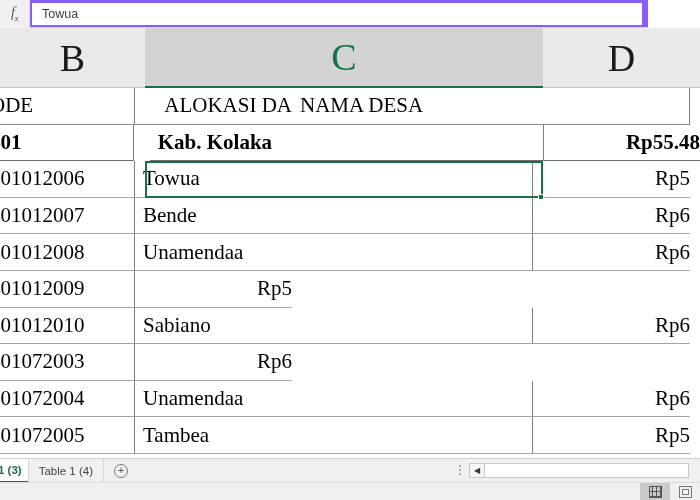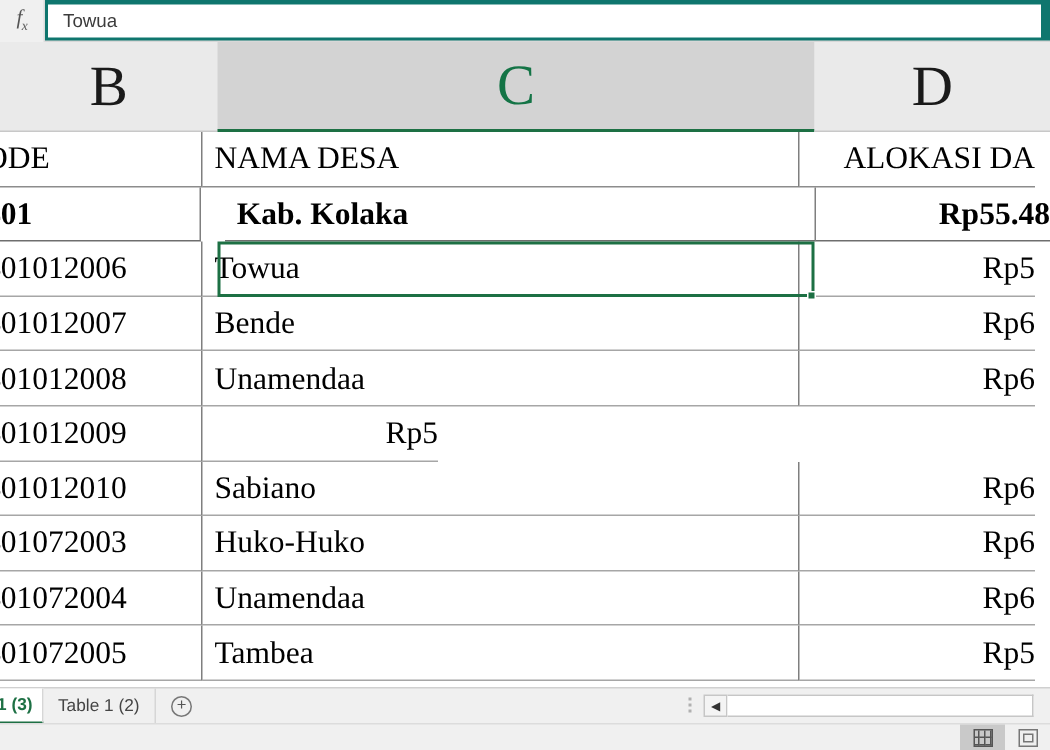--- a/index.html
+++ b/index.html
@@ -6,22 +6,22 @@
   html, body {
     width: 700px; height: 500px;
     font-family: "Liberation Sans", sans-serif;
     background: #ffffff;
     overflow: hidden;
   }
   #app { position: relative; width: 700px; height: 500px; }
 
   
   .formula-bar {
-    position: absolute; left: 0; top: 0; width: 700px; height: 28px;
-    background: #0f766e; display: flex; align-items: center;
+    position: absolute; left: 0; top: 0; width: 648px; height: 28px;
+    background: #8b5cf6; display: flex; align-items: center;
     border-bottom: 1px solid #d8d8d8;
   }
   .fx-box {
     width: 30px; height: 28px; display: flex; align-items: center; justify-content: center;
     border-right: 1px solid #dcdcdc; background: #f0f0f0;
   }
   .fx-glyph {
     font-family: "Liberation Serif", serif; font-style: italic;
     font-size: 14px; color: #555; letter-spacing: -0.5px;
   }
@@ -178,22 +178,22 @@
   <div class="col-header-row">
     <div class="colh colh-b">B</div>
     <div class="colh colh-c selected">C</div>
     <div class="colh colh-d">D</div>
   </div>
 
   <div class="grid">
 
     <div class="row header-row">
       <div class="cell cell-b">ODE</div>
+      <div class="cell cell-d">ALOKASI DA</div>
       <div class="cell cell-c">NAMA DESA</div>
-      <div class="cell cell-d">ALOKASI DA</div>
     </div>
 
     <div class="row bold-row">
       <div class="cell cell-b">401</div>
       <div class="cell cell-c">Kab.  Kolaka</div>
       <div class="cell cell-d">Rp55.48</div>
     </div>
 
     <div class="row">
       <div class="cell cell-b">401012006</div>
@@ -219,21 +219,20 @@
     </div>
 
     <div class="row">
       <div class="cell cell-b">401012010</div>
       <div class="cell cell-c">Sabiano</div>
       <div class="cell cell-d">Rp6</div>
     </div>
 
     <div class="row">
       <div class="cell cell-b">401072003</div>
-      <div class="cell cell-c">Huko-Huko</div>
       <div class="cell cell-d">Rp6</div>
     </div>
 
     <div class="row">
       <div class="cell cell-b">401072004</div>
       <div class="cell cell-c">Unamendaa</div>
       <div class="cell cell-d">Rp6</div>
     </div>
 
     <div class="row">
@@ -241,21 +240,21 @@
       <div class="cell cell-c">Tambea</div>
       <div class="cell cell-d">Rp5</div>
     </div>
 
     <div class="sel-box"></div>
     <div class="sel-handle"></div>
   </div>
 
   <div class="sheet-bar">
     <div class="tab active">1 (3)</div>
-    <div class="tab">Table 1 (2)</div>
+    <div class="tab">Table 1 (4)</div>
     <div class="add-sheet">
       <span class="add-circle">+</span>
     </div>
   </div>
 
   <div class="hscroll-area">
     <div class="scroll-grip">
       <i></i>
         <i></i>
         <i></i>

